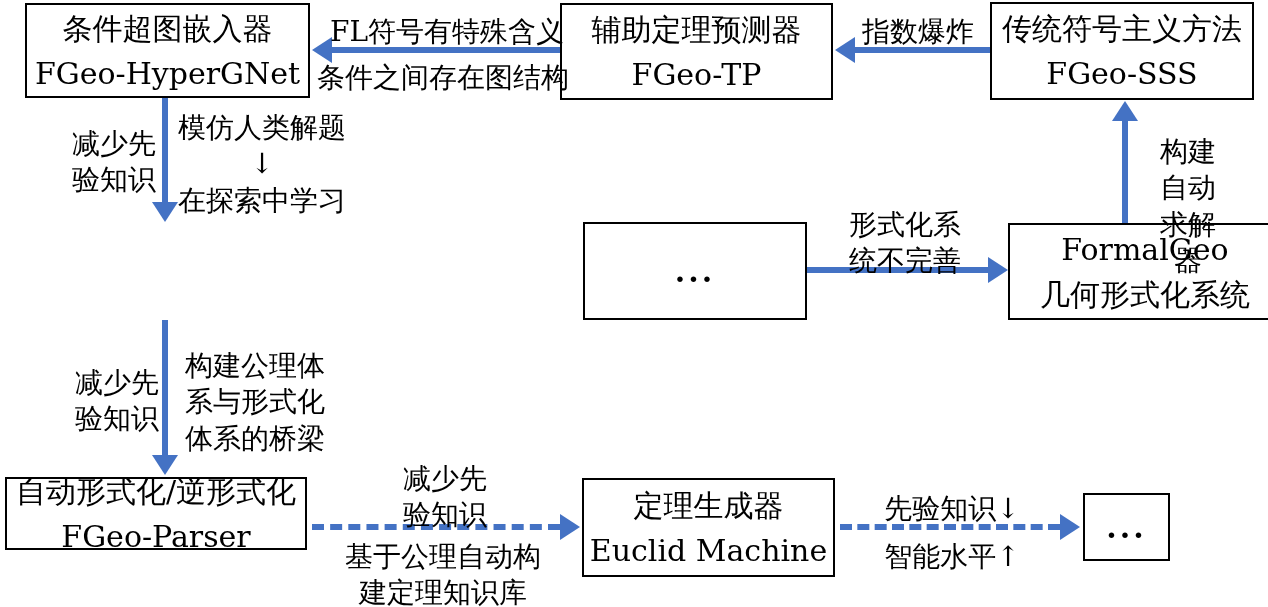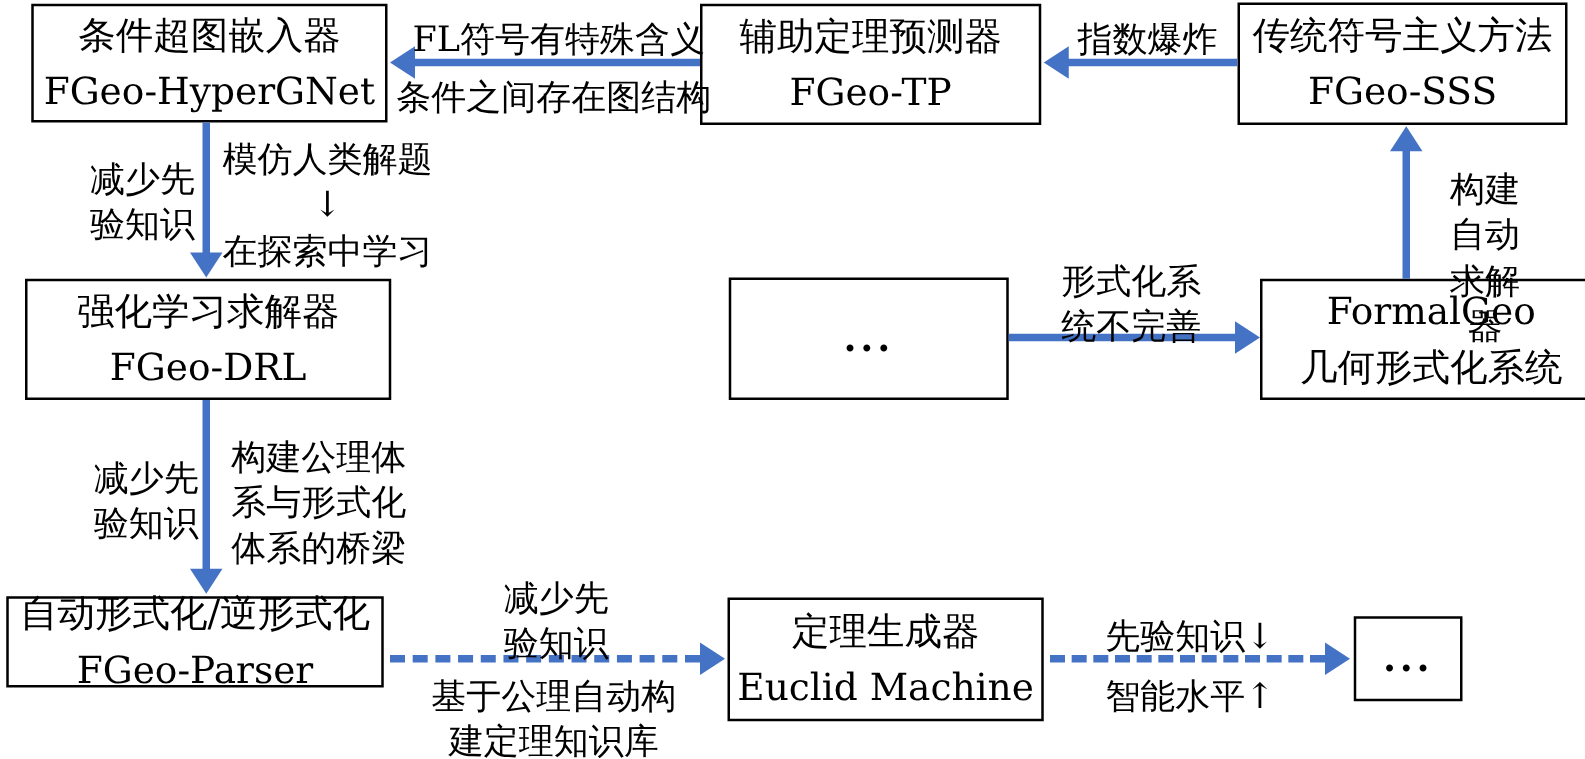--- a/index.html
+++ b/index.html
@@ -88,24 +88,20 @@
     <span class="bline">FGeo-HyperGNet</span>
   </div>
   <div class="box" id="box-tp">
     <span class="bline">辅助定理预测器</span>
     <span class="bline">FGeo-TP</span>
   </div>
   <div class="box" id="box-sss">
     <span class="bline">传统符号主义方法</span>
     <span class="bline">FGeo-SSS</span>
   </div>
-  <div class="box" id="box-drl">
-    <span class="bline">强化学习求解器</span>
-    <span class="bline">FGeo-DRL</span>
-  </div>
   <div class="box" id="box-dots-mid">
     <span class="bline dots">...</span>
   </div>
   <div class="box" id="box-formalgeo">
     <span class="bline">FormalGeo</span>
     <span class="bline">几何形式化系统</span>
   </div>
   <div class="box" id="box-parser">
     <span class="bline">自动形式化/逆形式化</span>
     <span class="bline">FGeo-Parser</span>

